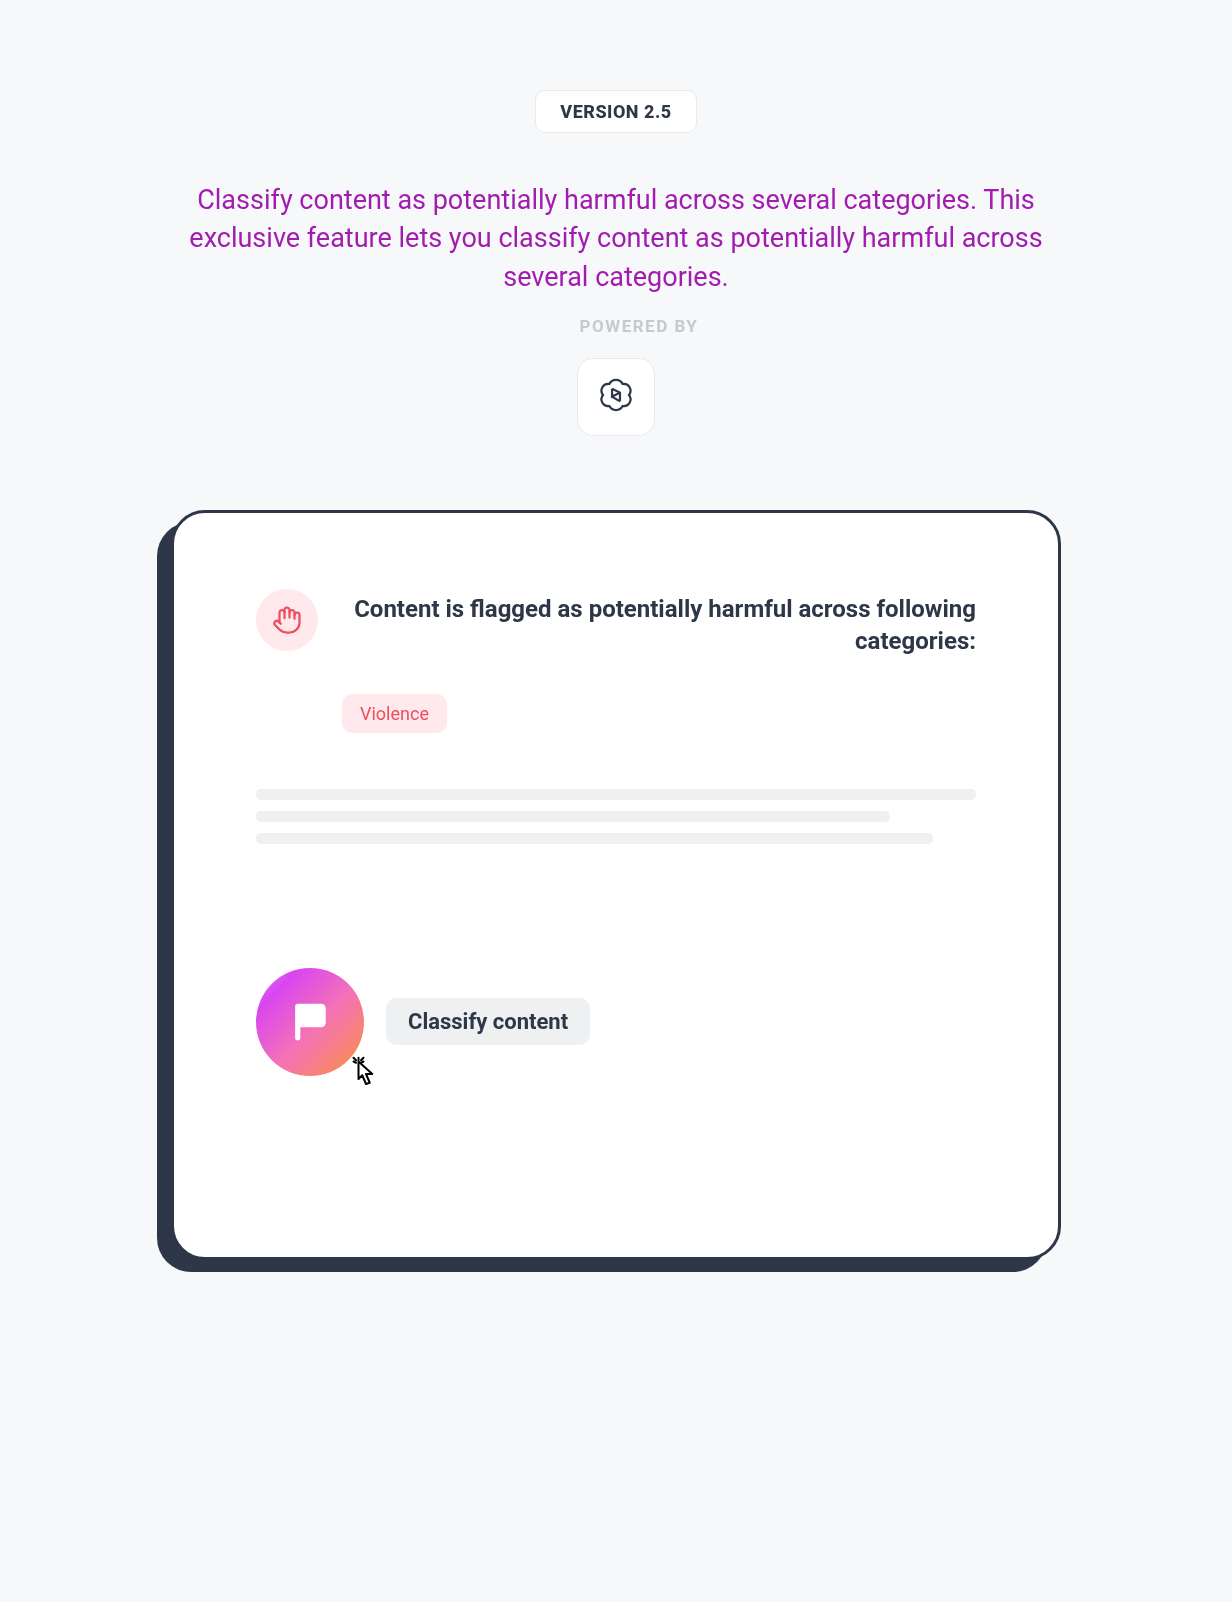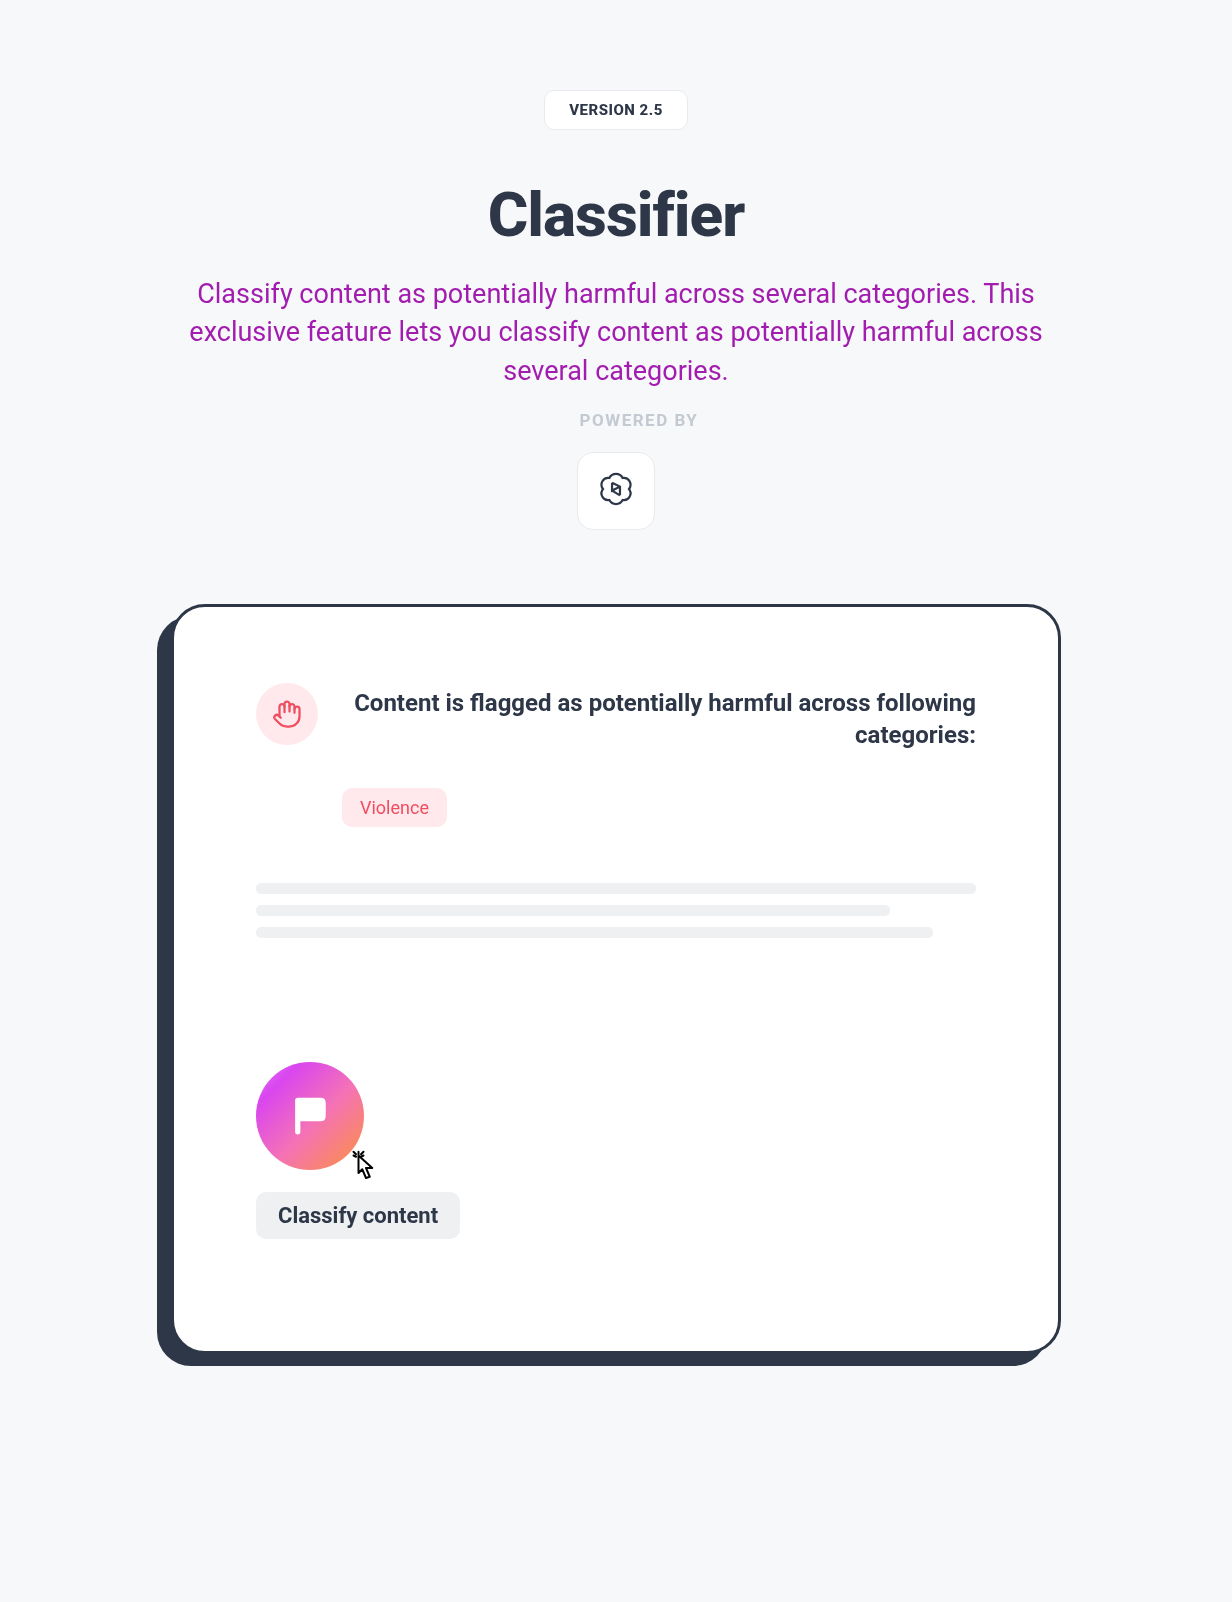--- a/index.html
+++ b/index.html
@@ -14,21 +14,21 @@
       display: flex;
       flex-direction: column;
       align-items: center;
     }
     .version-badge {
       background: #fff;
       border: 1px solid #e8eaed;
       border-radius: 10px;
       padding: 10px 24px;
       font-weight: 800;
-      font-size: 15px;
+      font-size: 18px;
       letter-spacing: 0.5px;
       color: #2d3748;
       margin-bottom: 48px;
     }
     .title {
       font-size: 62px;
       font-weight: 800;
       color: #2d3748;
       margin-bottom: 24px;
       letter-spacing: -1px;
@@ -131,22 +131,22 @@
     .placeholder-line {
       height: 11px;
       background: #eef0f2;
       border-radius: 5px;
     }
     .pl1 { width: 100%; }
     .pl2 { width: 88%; }
     .pl3 { width: 94%; }
     .action-area {
       display: flex;
-      flex-direction: column;
-      align-items: flex-start;
+      flex-direction: row;
+      align-items: center;
       gap: 22px;
       position: relative;
     }
     .action-circle {
       width: 108px;
       height: 108px;
       border-radius: 50%;
       background: linear-gradient(135deg, #e879f9 0%, #d946ef 20%, #f472b6 55%, #fb923c 100%);
       display: flex;
       align-items: center;
@@ -170,21 +170,20 @@
       color: #2d3748;
     }
   </style>
 </head>
 <body>
 
 <div class="container">
 
   <div class="version-badge">VERSION 2.5</div>
 
-  <h1 class="title">Classifier</h1>
 
   <p class="description">Classify content as potentially harmful across several categories. This exclusive feature lets you classify content as potentially harmful across several categories.</p>
 
   <div class="powered-label">POWERED BY</div>
 
   <div class="logo-box">
     <span>
       <svg viewBox="0 0 24 24" fill="none" stroke="#2d3748" stroke-width="1.4">
         <path d="M12 2.5c1.8 0 3.4 1 4.2 2.5 1.7-.3 3.5.5 4.4 2.1.9 1.6.7 3.5-.4 4.9 1.1 1.4 1.3 3.3.4 4.9-.9 1.6-2.7 2.4-4.4 2.1-.8 1.5-2.4 2.5-4.2 2.5s-3.4-1-4.2-2.5c-1.7.3-3.5-.5-4.4-2.1-.9-1.6-.7-3.5.4-4.9-1.1-1.4-1.3-3.3-.4-4.9.9-1.6 2.7-2.4 4.4-2.1.8-1.5 2.4-2.5 4.2-2.5z"></path>
         <path d="M9.5 8 L14.5 10.5 L14.5 16 M14.5 10.5 L9.5 13 L9.5 8 M9.5 13 L14.5 16"></path>

